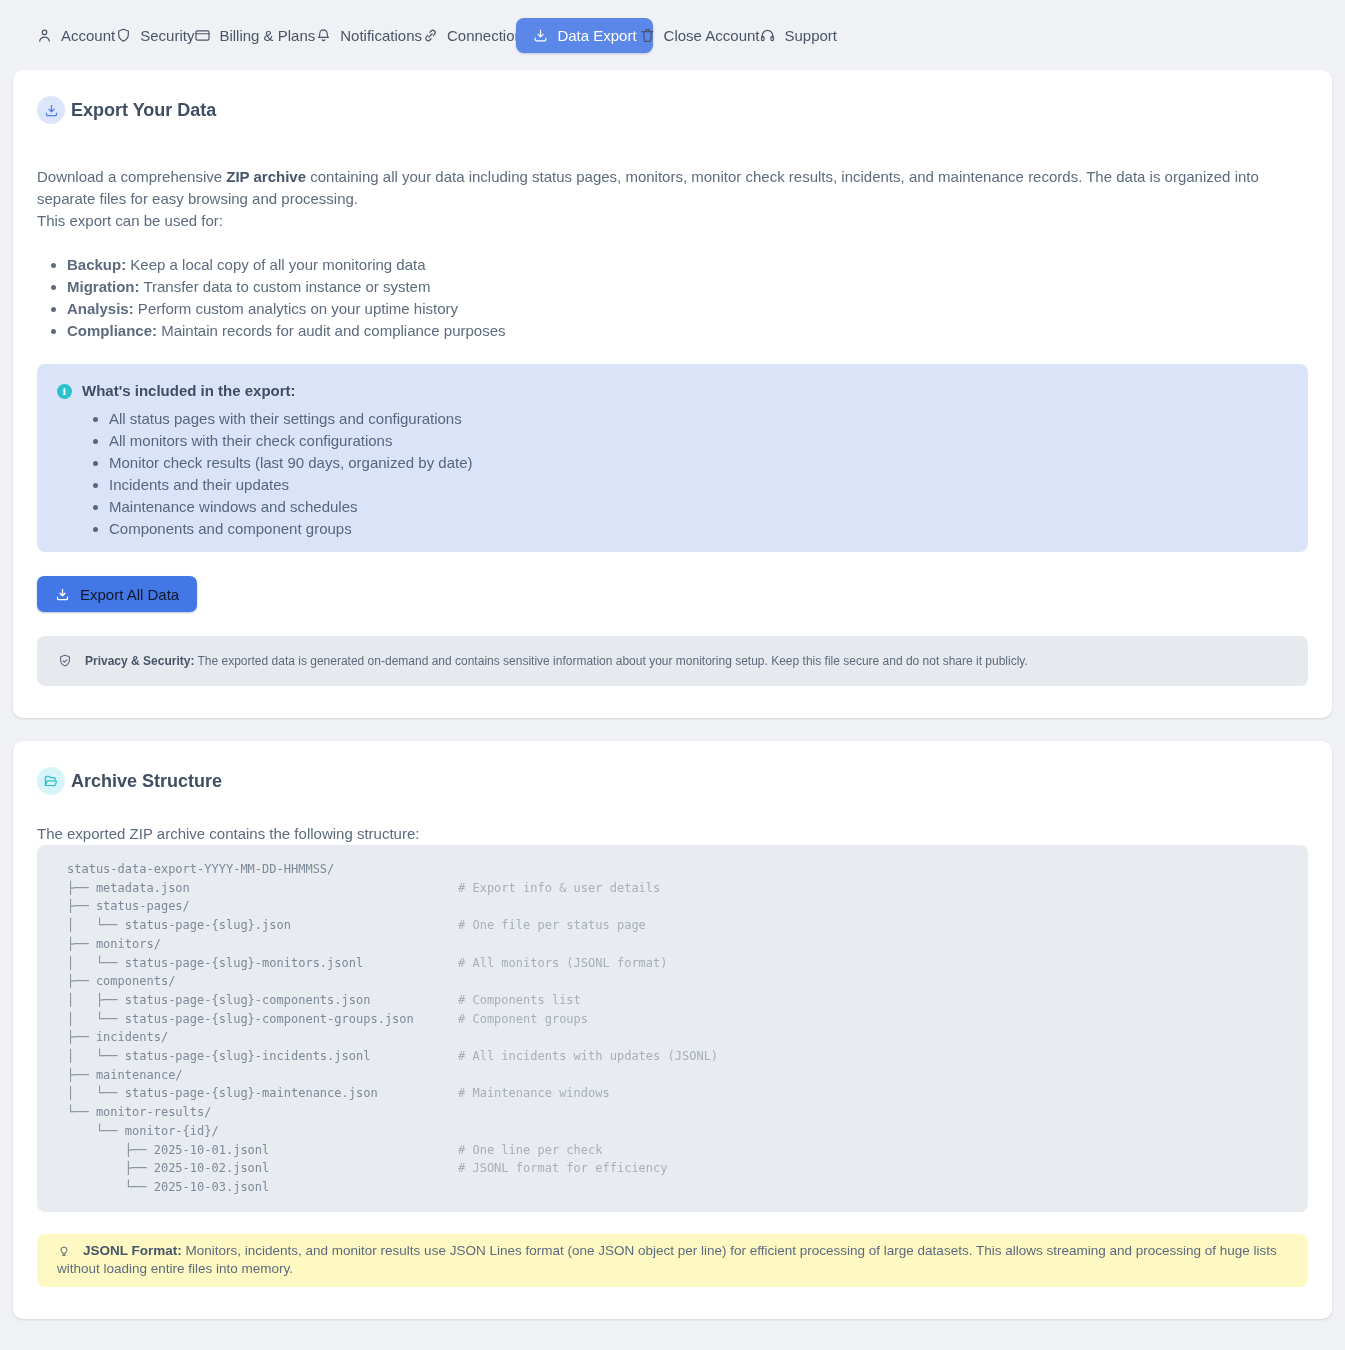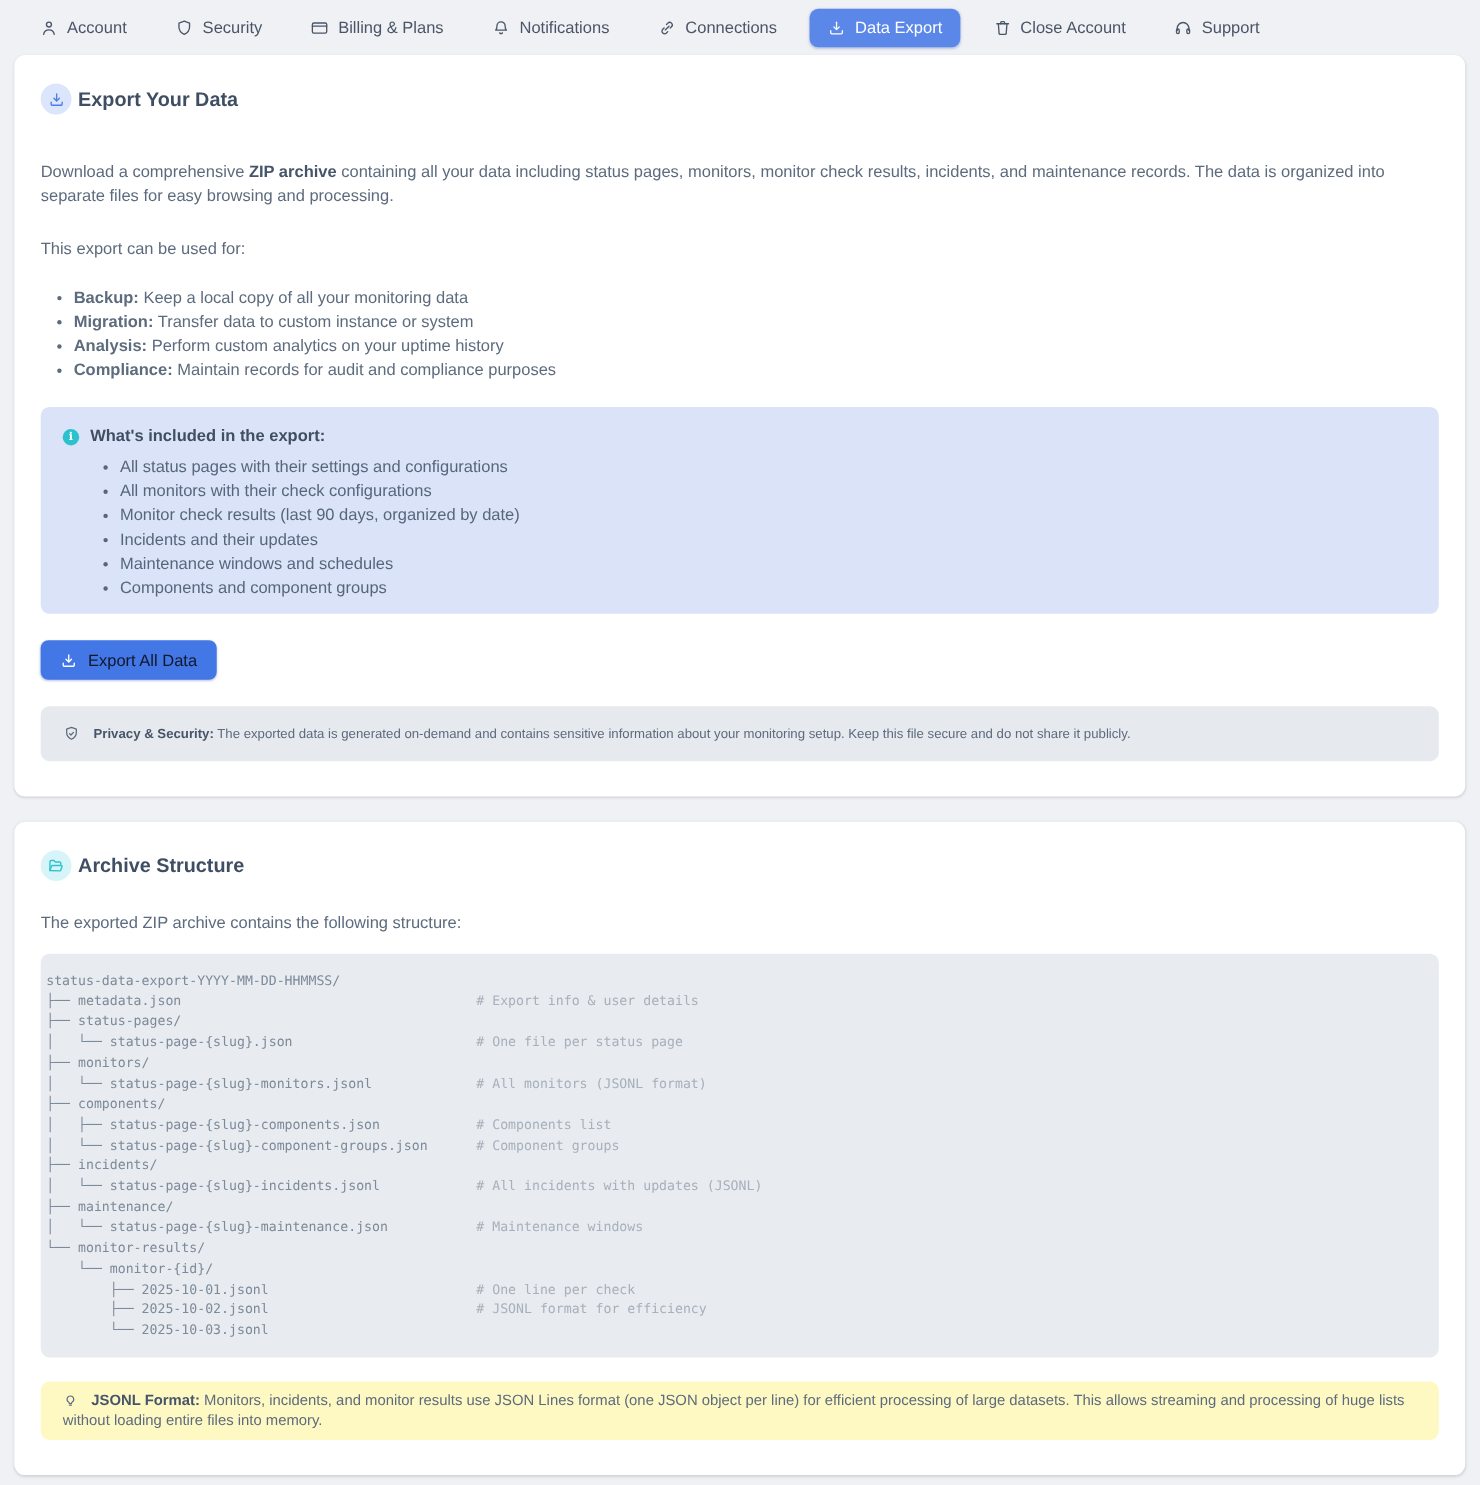--- a/index.html
+++ b/index.html
@@ -7,25 +7,24 @@
   body {
     background:#eff1f4;
     font-family:"Liberation Sans", sans-serif;
     color:#5d6b7e;
     overflow:hidden;
   }
   svg { display:block; }
 
   
   .nav {
-    height:50px;
+    height:70px;
     display:flex;
     align-items:center;
     padding:0 36px;
-    gap:44px;
     text-align:center;
   }
   .tab {
     display:inline-flex;
     align-items:center;
     gap:8px;
     font-size:15px;
     color:#4a5568;
     cursor:pointer;
     white-space:nowrap;
@@ -56,21 +55,21 @@
     display:flex; align-items:center; justify-content:center;
     flex:0 0 auto;
   }
   .icon-circle.blue { background:#dbe6fc; }
   .icon-circle.cyan { background:#d7f4f9; }
   .card-title { font-size:18px; font-weight:700; color:#3f4e62; }
 
   .body-text { font-size:15px; line-height:22px; color:#5d6b7e; }
   .intro { margin-top:42px; max-width:1280px; }
   .intro b, .b { font-weight:700; color:#46556a; }
-  .usecase-heading { margin-top:26px; }
+  .usecase-heading { }
   .usecase-list { margin-top:22px; padding-left:30px; list-style:disc; }
   .usecase-list li { font-size:15px; line-height:22px; }
 
   .info-box {
     margin-top:22px;
     background:#dbe3f9;
     border-radius:8px;
     padding:16px 20px 12px 20px;
   }
   .info-box-head { display:flex; align-items:center; gap:10px; }
@@ -107,24 +106,24 @@
     border-radius:8px;
     font-size:12px;
     line-height:22px;
   }
   .notice.gray  { background:#e6e9ed; padding:14px 20px; }
   .notice .inline-icon { display:inline-block; vertical-align:-4px; margin-right:12px; }
 
   
   .arch-intro { margin-top:28px; }
   .tree-block {
-    margin-top:16px;
+    margin-top:0;
     background:#e8ebef;
     border-radius:8px;
-    padding:15px 5px;
+    padding:15px 30px;
     font-family:"DejaVu Sans Mono", monospace;
     font-size:12px;
     color:#7d8a99;
   }
   .tree-line { line-height:18.7px; white-space:pre; }
   .tree-name { display:inline-block; width:391px; white-space:pre; }
   .tree-comment { color:#a7b0bb; white-space:pre; }
 
   .notice.lighter {
     background:#fef9c3;

